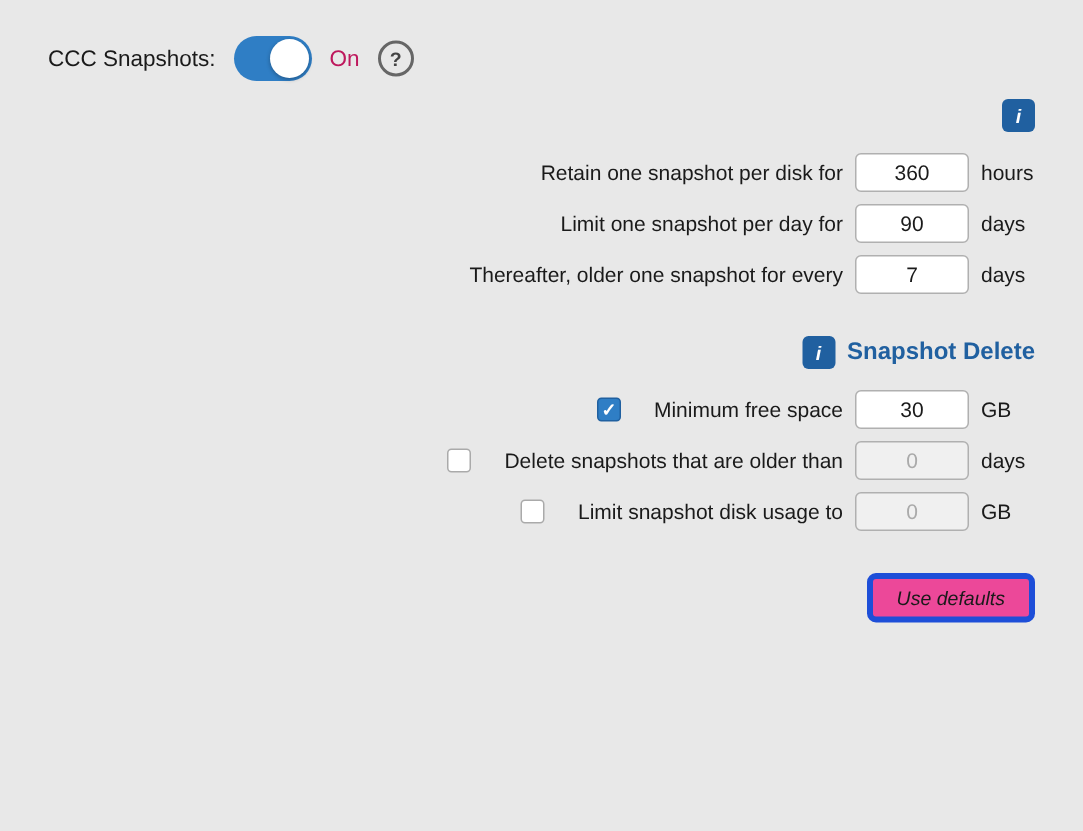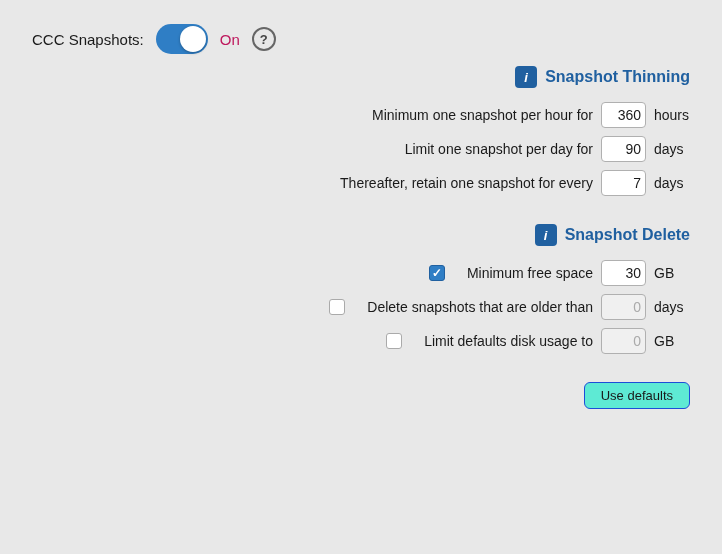--- a/index.html
+++ b/index.html
@@ -115,26 +115,26 @@
     }
 
     .form-row-label {
       text-align: right;
       font-size: 14px;
       color: #1a1a1a;
       flex-shrink: 0;
     }
 
     .form-input {
-      width: 45px;
+      width: 76px;
       height: 26px;
       border: 1px solid #b0b0b0;
       border-radius: 4px;
       background: #fff;
-      text-align: right;
+      text-align: center;
       font-size: 14px;
       color: #1a1a1a;
       padding: 0 4px;
       outline: none;
       flex-shrink: 0;
     }
 
     .form-input:disabled {
       background: #f0f0f0;
       color: #aaa;
@@ -194,58 +194,58 @@
 
     
     .bottom-row {
       display: flex;
       justify-content: flex-end;
       margin-top: 16px;
     }
 
     .use-defaults-btn {
       padding: 5px 16px;
-      background: #5eead4;
-      border: 1px solid #1d4ed8;
+      background: #ec4899;
+      border: 4px solid #1d4ed8;
       border-radius: 6px;
       font-size: 13px;
       color: #1a1a1a;
       cursor: pointer;
+      font-style: italic;
     }
   </style>
 </head>
 <body>
 
 <div class="top-row">
   <span class="top-row-label">CCC Snapshots:</span>
   <div class="toggle-switch"></div>
   <span class="toggle-on-label">On</span>
   <button class="help-btn">?</button>
 </div>
 
 <div class="form-section">
   <div class="section-header">
     <div class="info-icon">i</div>
-    <span class="section-title">Snapshot Thinning</span>
   </div>
 
   <div class="form-row">
-    <span class="form-row-label">Minimum one snapshot per hour for</span>
+    <span class="form-row-label">Retain one snapshot per disk for</span>
     <input class="form-input" type="text" value="360" style="">
     <span class="form-unit">hours</span>
   </div>
 
   <div class="form-row">
     <span class="form-row-label">Limit one snapshot per day for</span>
     <input class="form-input" type="text" value="90" style="">
     <span class="form-unit">days</span>
   </div>
 
   <div class="form-row">
-    <span class="form-row-label">Thereafter, retain one snapshot for every</span>
+    <span class="form-row-label">Thereafter, older one snapshot for every</span>
     <input class="form-input" type="text" value="7" style="">
     <span class="form-unit">days</span>
   </div>
 </div>
 
 <div class="form-section">
   <div class="section-header">
     <div class="info-icon">i</div>
     <span class="section-title">Snapshot Delete</span>
   </div>
@@ -264,21 +264,21 @@
       <div class="checkbox"></div>
       <span class="checkbox-label">Delete snapshots that are older than</span>
     </div>
     <input class="form-input" type="text" disabled="" value="0" style="">
     <span class="form-unit">days</span>
   </div>
 
   <div class="pruning-row">
     <div class="checkbox-container">
       <div class="checkbox"></div>
-      <span class="checkbox-label">Limit defaults disk usage to</span>
+      <span class="checkbox-label">Limit snapshot disk usage to</span>
     </div>
     <input class="form-input" type="text" disabled="" value="0" style="">
     <span class="form-unit">GB</span>
   </div>
 </div>
 
 <div class="bottom-row">
   <button class="use-defaults-btn">Use defaults</button>
 </div>
 

